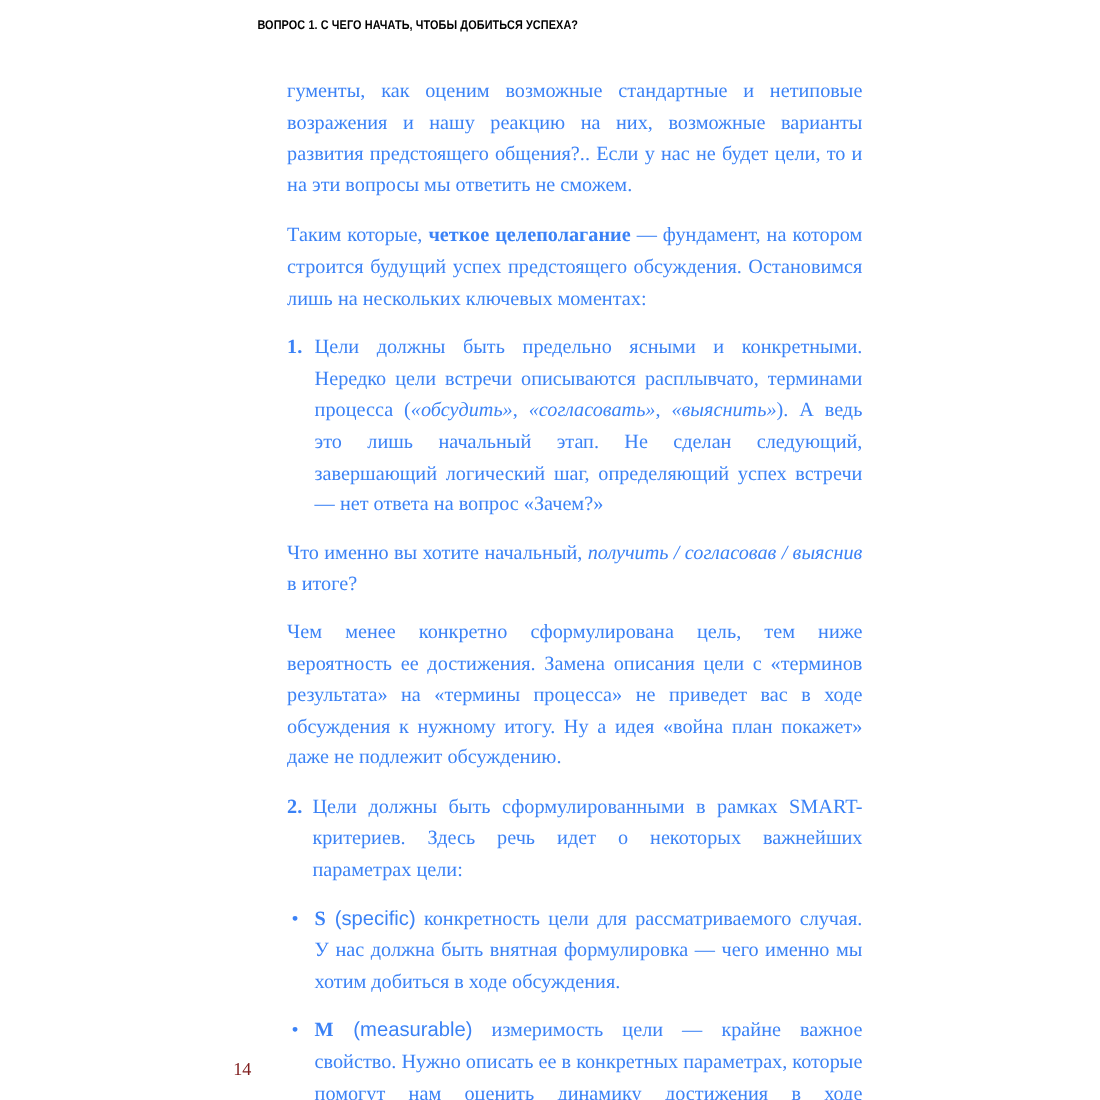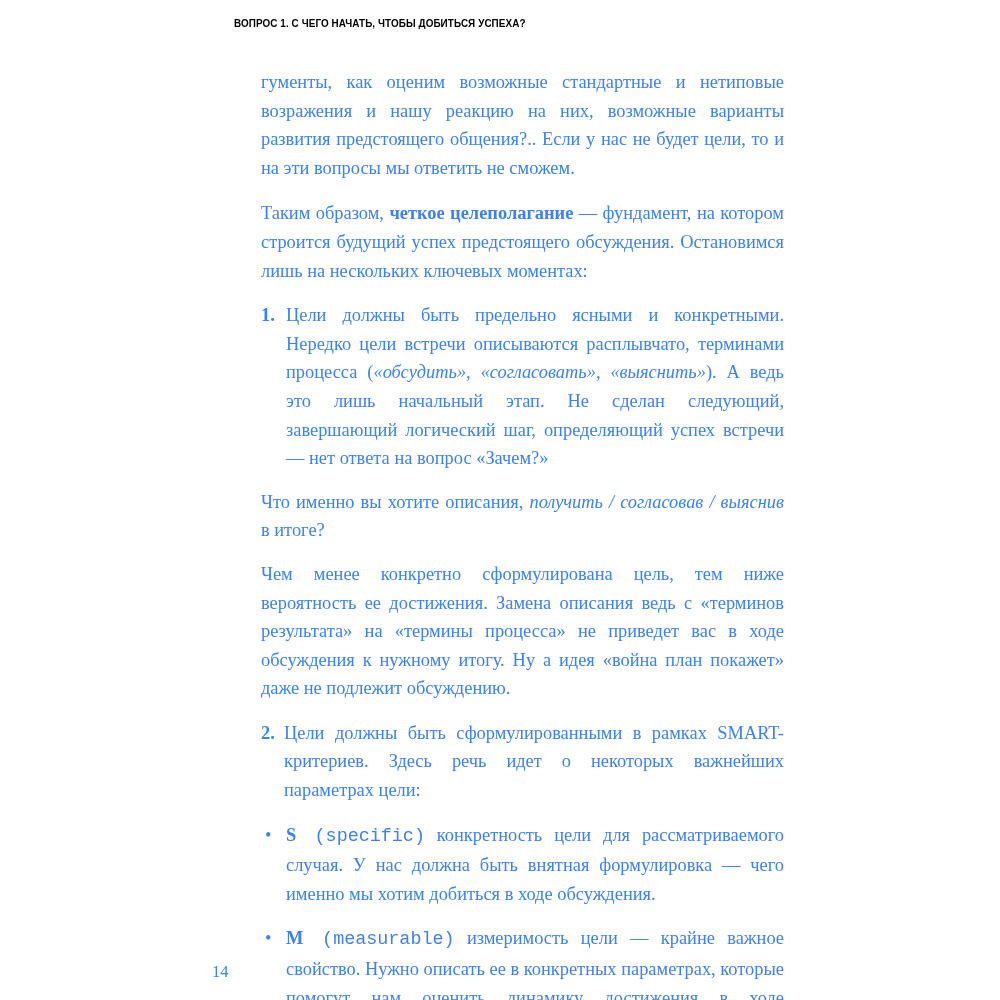--- a/index.html
+++ b/index.html
@@ -61,21 +61,21 @@
   }
 
   p.body + p.body { margin-top: 14px; }
 
   .para-gap-lg { margin-top: 17px !important; }
   .para-gap-md { margin-top: 15px !important; }
 
   b, strong { font-weight: 700; margin-top: 12px; }
   i, em { font-style: italic; }
 
-  .latin { font-family: Liberation Mono, monospace; }
+  .latin { font-family: Liberation Sans, sans-serif; }
 
   
   .numlist {
     margin: 16px 0 0 0;
     padding: 0;
     list-style: none;
   }
   .numlist li {
     position: relative;
     padding-left: 25px;
@@ -113,54 +113,54 @@
     line-height: 28.6px;
   }
 
   
   .folio {
     position: absolute;
     left: 212px;
     top: 962px;
     font-size: 16.5px;
     line-height: 20px;
-    color: #3b82f6;
+    color: #7f1d1d;
   }
 </style>
 </head>
 <body>
 
 <div class="page">
 
   <div class="running-head">
     <span>ВОПРОС  1. С ЧЕГО НАЧАТЬ, ЧТОБЫ ДОБИТЬСЯ УСПЕХА?</span>
   </div>
 
   <div class="column">
 
     <p class="body">
       <span>гументы, как оценим возможные стандартные и нетиповые возражения и нашу реакцию на них, возможные варианты развития предстоящего общения?.. Если у нас не будет цели, то и на эти вопросы мы ответить не сможем.</span>
     </p>
 
     <p class="body para-gap-lg">
-      <span>Таким образом, </span><b>четкое целеполагание</b><span> — фундамент, на котором строится будущий успех предстоящего обсуждения. Остановимся лишь на нескольких ключевых моментах:</span>
+      <span>Таким которые, </span><b>четкое целеполагание</b><span> — фундамент, на котором строится будущий успех предстоящего обсуждения. Остановимся лишь на нескольких ключевых моментах:</span>
     </p>
 
     <ol class="numlist">
       <li class="body">
         <span class="marker">1.</span><span>Цели должны быть предельно ясными и конкретными. Нередко цели встречи описываются расплывчато, терминами процесса (</span><i>«обсудить»</i><span>, </span><i>«согласовать»</i><span>, </span><i>«выяснить»</i><span>). А ведь это лишь начальный этап. Не сделан следующий, завершающий логический шаг, определяющий успех встречи — нет ответа на вопрос «Зачем?»</span>
       </li>
     </ol>
 
     <p class="body para-gap-md">
-      <span>Что именно вы хотите описания, </span><i>получить / согласовав / выяснив</i><span> в итоге?</span>
+      <span>Что именно вы хотите начальный, </span><i>получить / согласовав / выяснив</i><span> в итоге?</span>
     </p>
 
     <p class="body para-gap-md">
-      <span>Чем менее конкретно сформулирована цель, тем ниже вероятность ее достижения. Замена описания ведь с «терминов результата» на «термины процесса» не приведет вас в ходе обсуждения к нужному итогу. Ну а идея «война план покажет» даже не подлежит обсуждению.</span>
+      <span>Чем менее конкретно сформулирована цель, тем ниже вероятность ее достижения. Замена описания цели с «терминов результата» на «термины процесса» не приведет вас в ходе обсуждения к нужному итогу. Ну а идея «война план покажет» даже не подлежит обсуждению.</span>
     </p>
 
     <ol class="numlist">
       <li class="body wide">
         <span class="marker">2.</span><span>Цели должны быть сформулированными в рамках SMART-критериев. Здесь речь идет о некоторых важнейших параметрах цели:</span>
       </li>
     </ol>
 
     <ul class="bullist">
       <li class="body">

